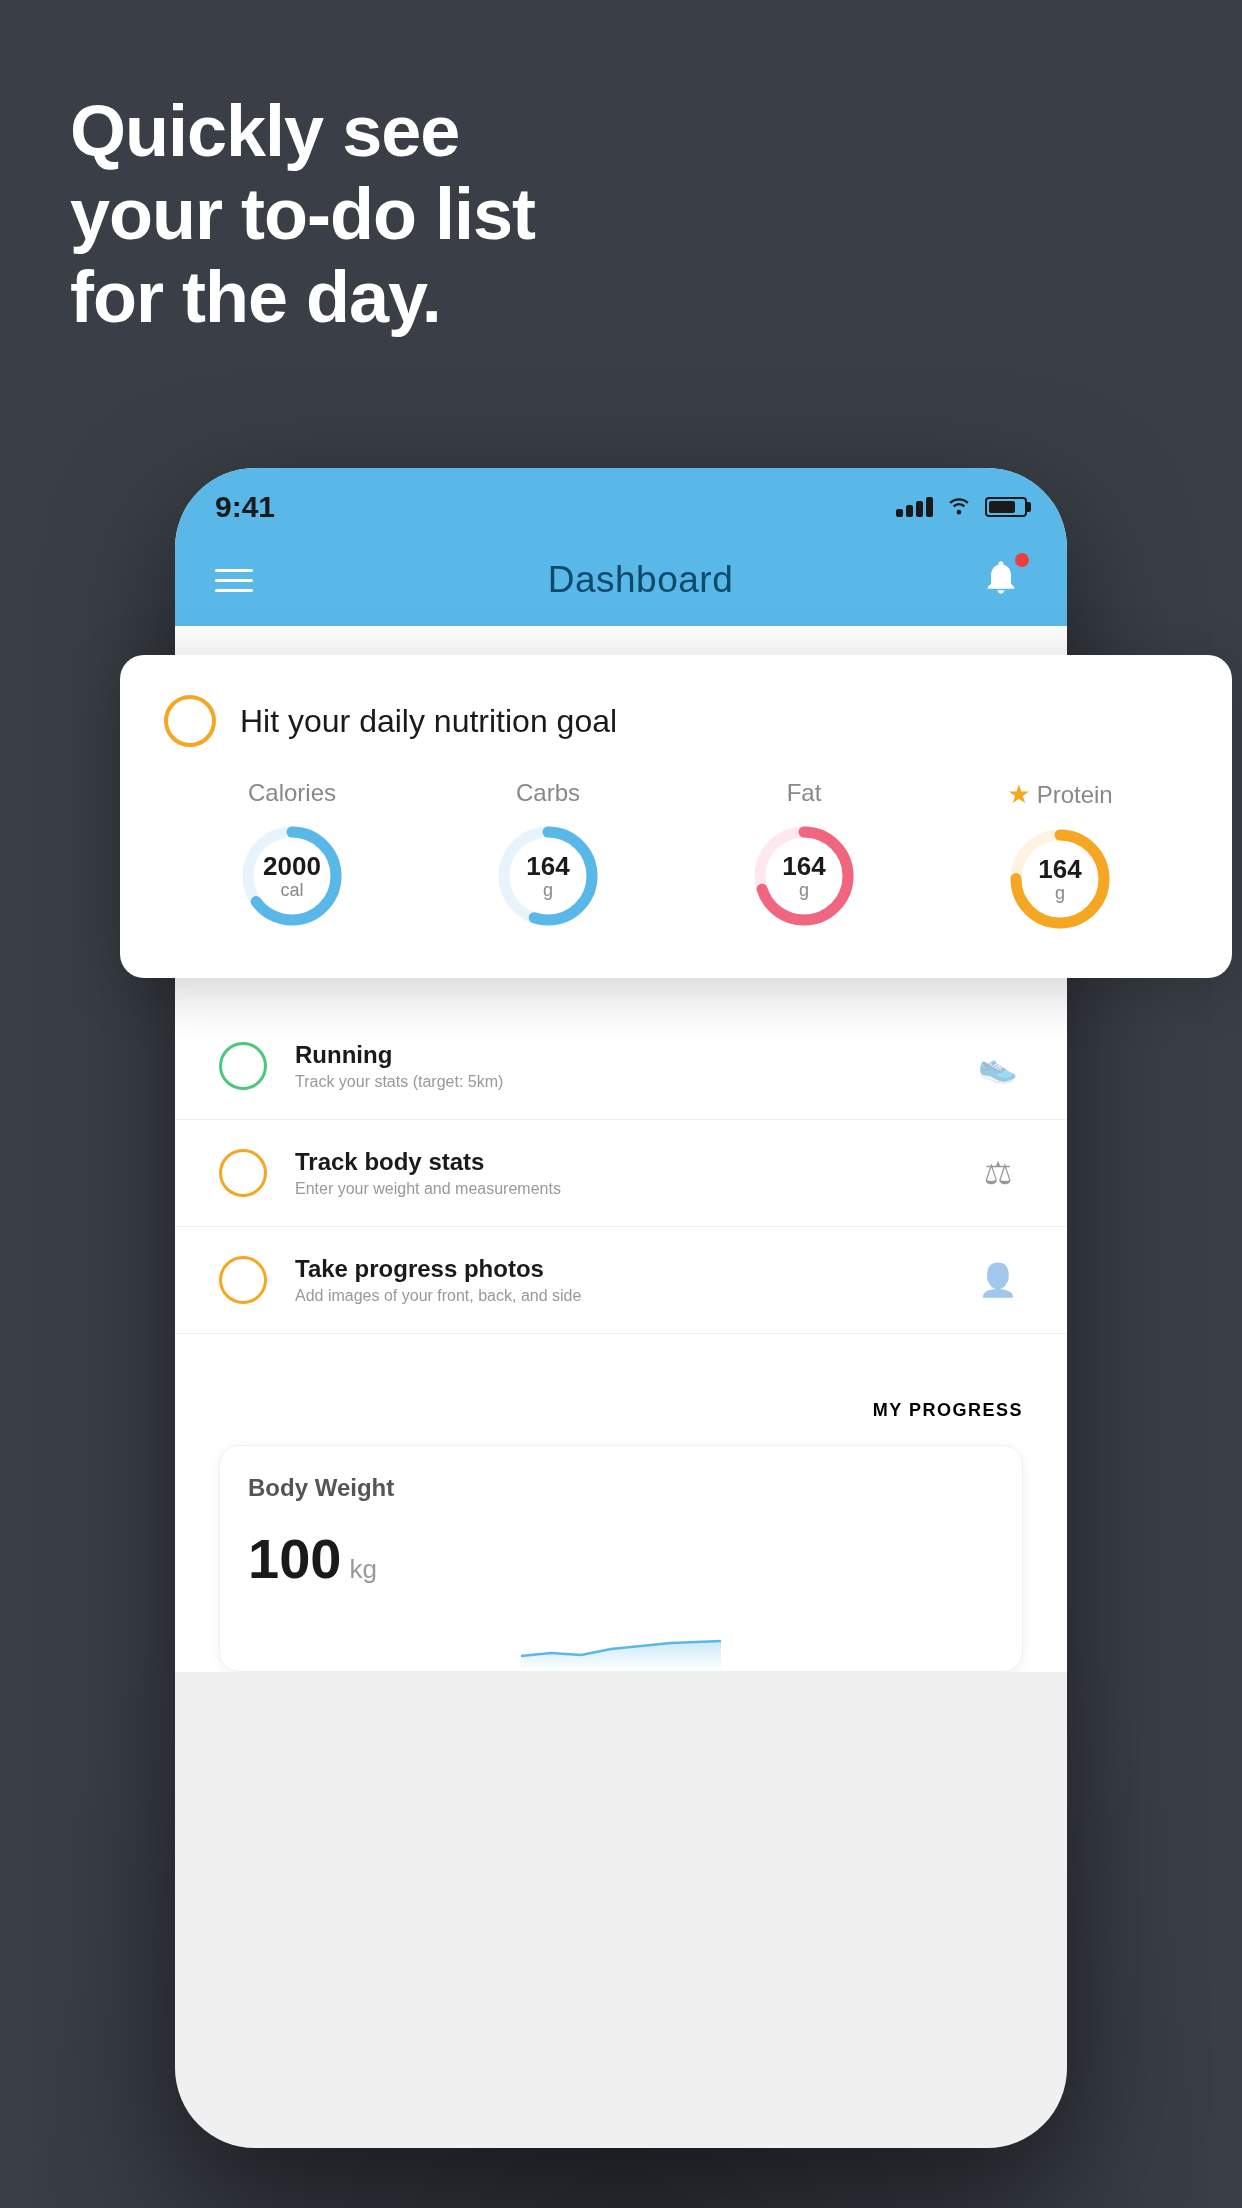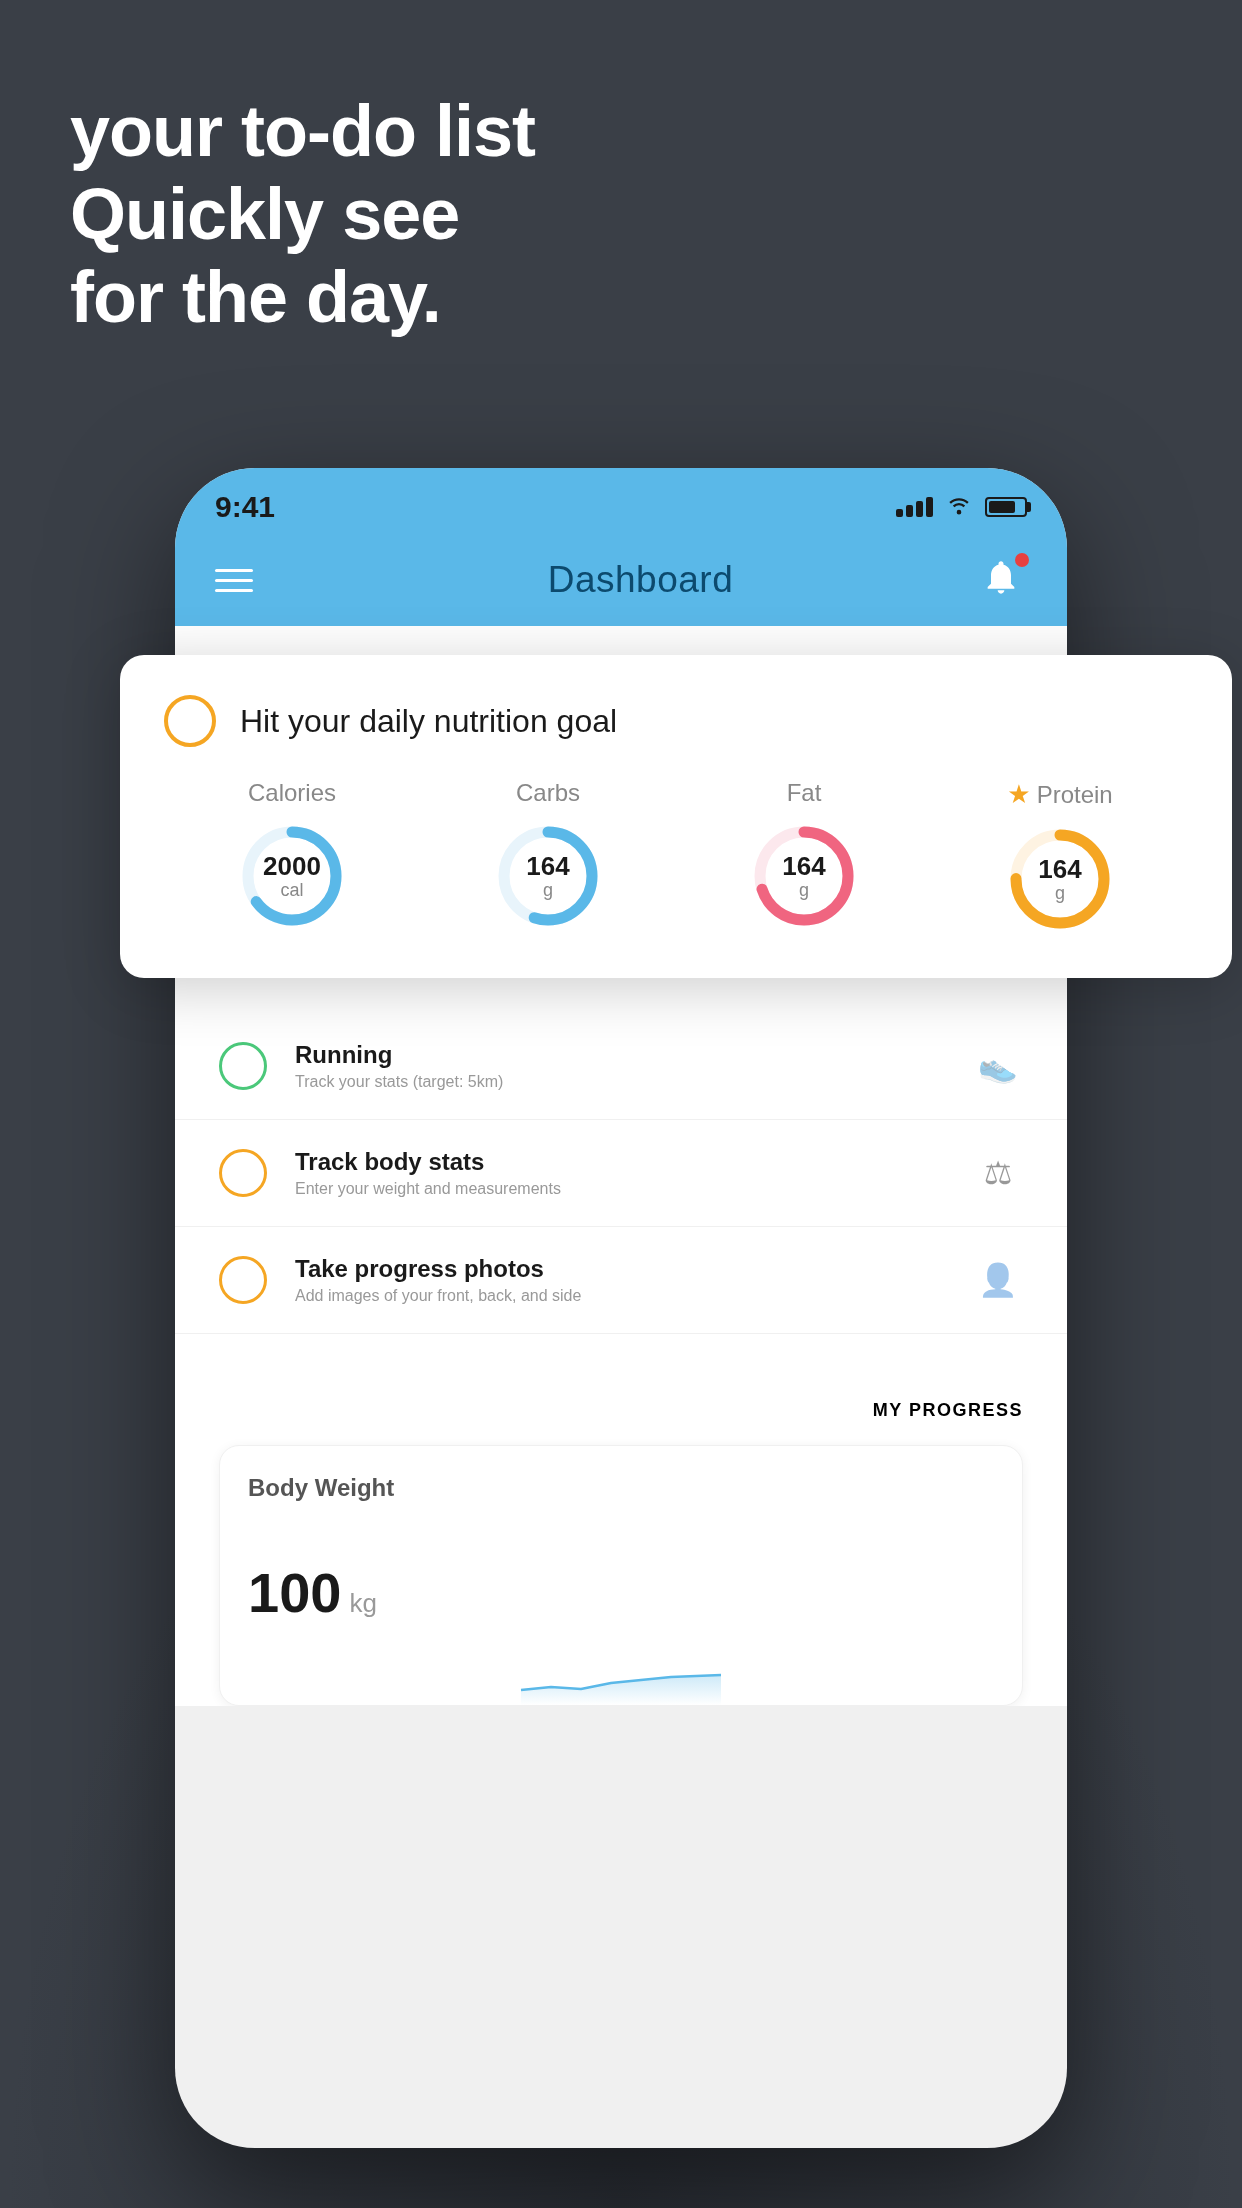--- a/index.html
+++ b/index.html
@@ -340,41 +340,40 @@
     .progress-value {
       display: flex;
       align-items: baseline;
       gap: 8px;
       margin-bottom: 20px;
     }
     .progress-number {
       font-size: 56px;
       font-weight: 800;
       color: #1a1a1a;
-      margin-top: 34px;
     }
     .progress-unit {
       font-size: 26px;
       color: #999;
       font-weight: 400;
     }
     .sparkline {
       width: 100%;
       height: 60px;
       display: block;
     }
   </style>
 </head>
 <body>
 
 <div class="bg-overlay"></div>
 
 <div class="hero-text">
+  <div>Quickly see</div>
   <div>your to-do list</div>
-  <div>Quickly see</div>
   <div>for the day.</div>
 </div>
 
 <div class="phone-frame">
 
   <div class="status-bar">
     <span class="status-time">9:41</span>
     <div class="status-icons">
       <div class="signal-bars">
         <div class="signal-bar" style="height:8px;"></div>

